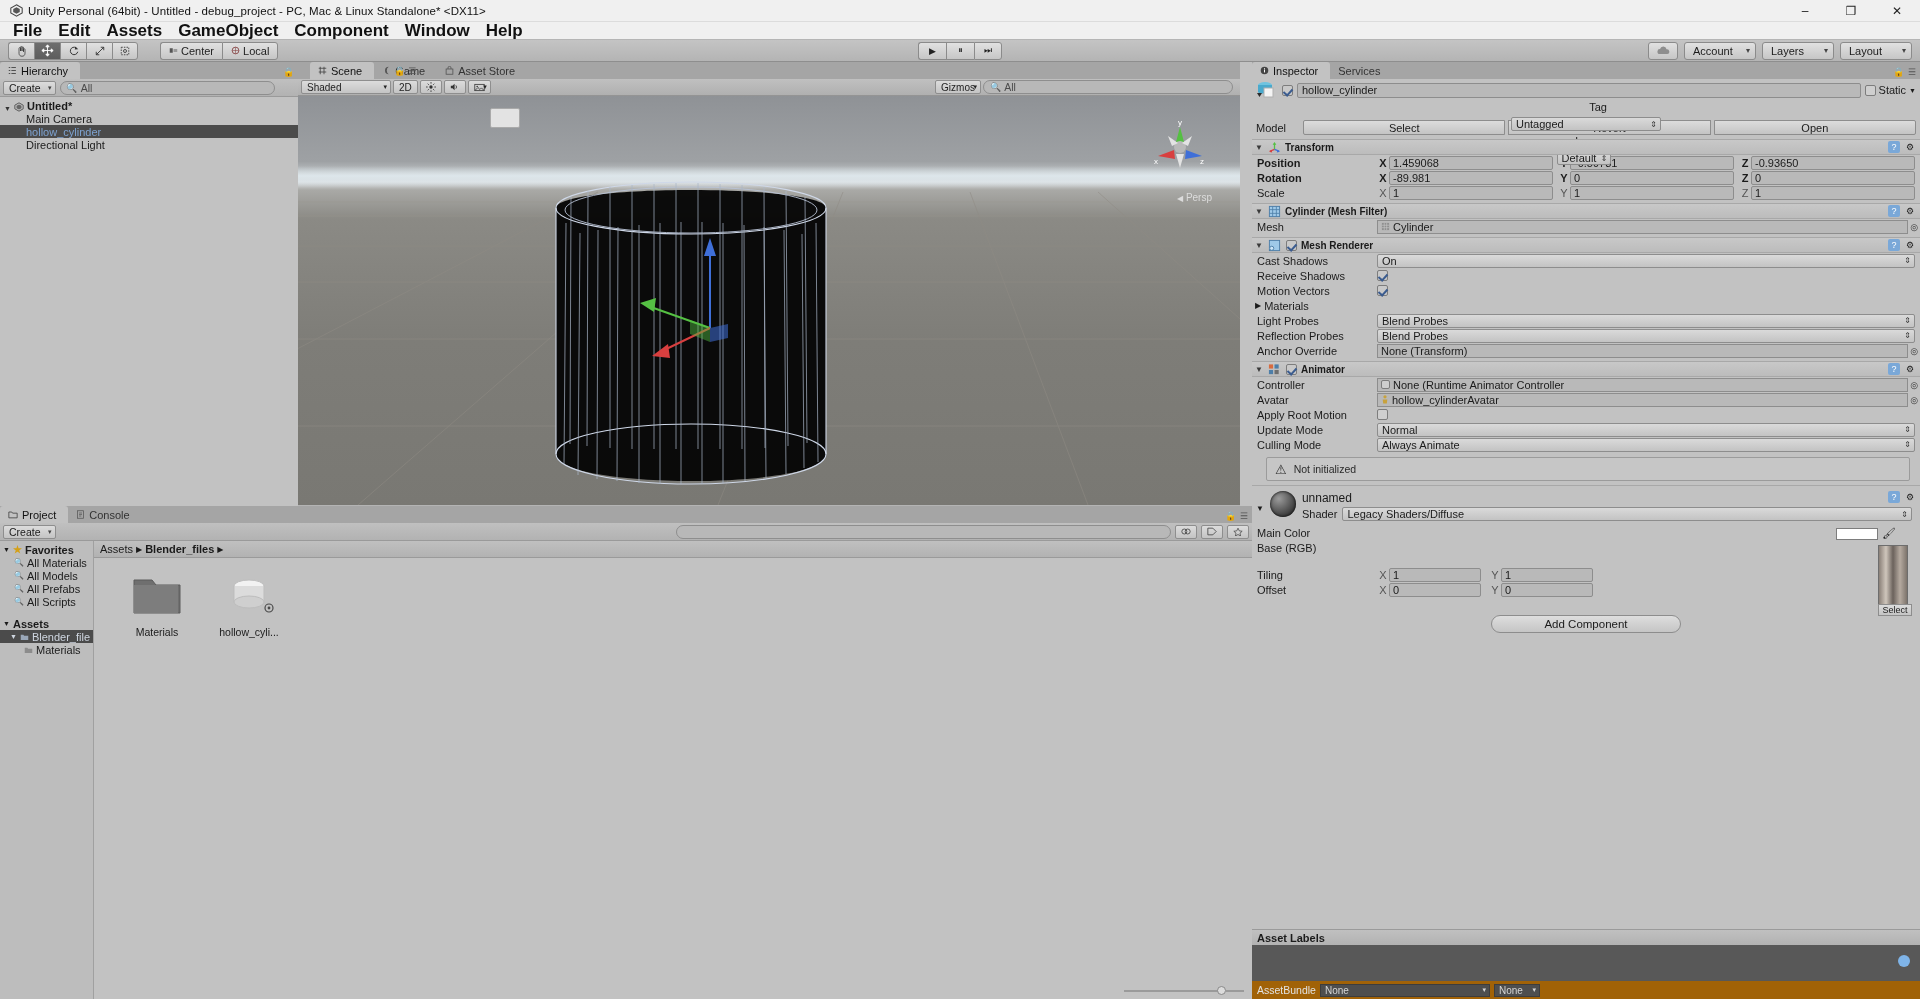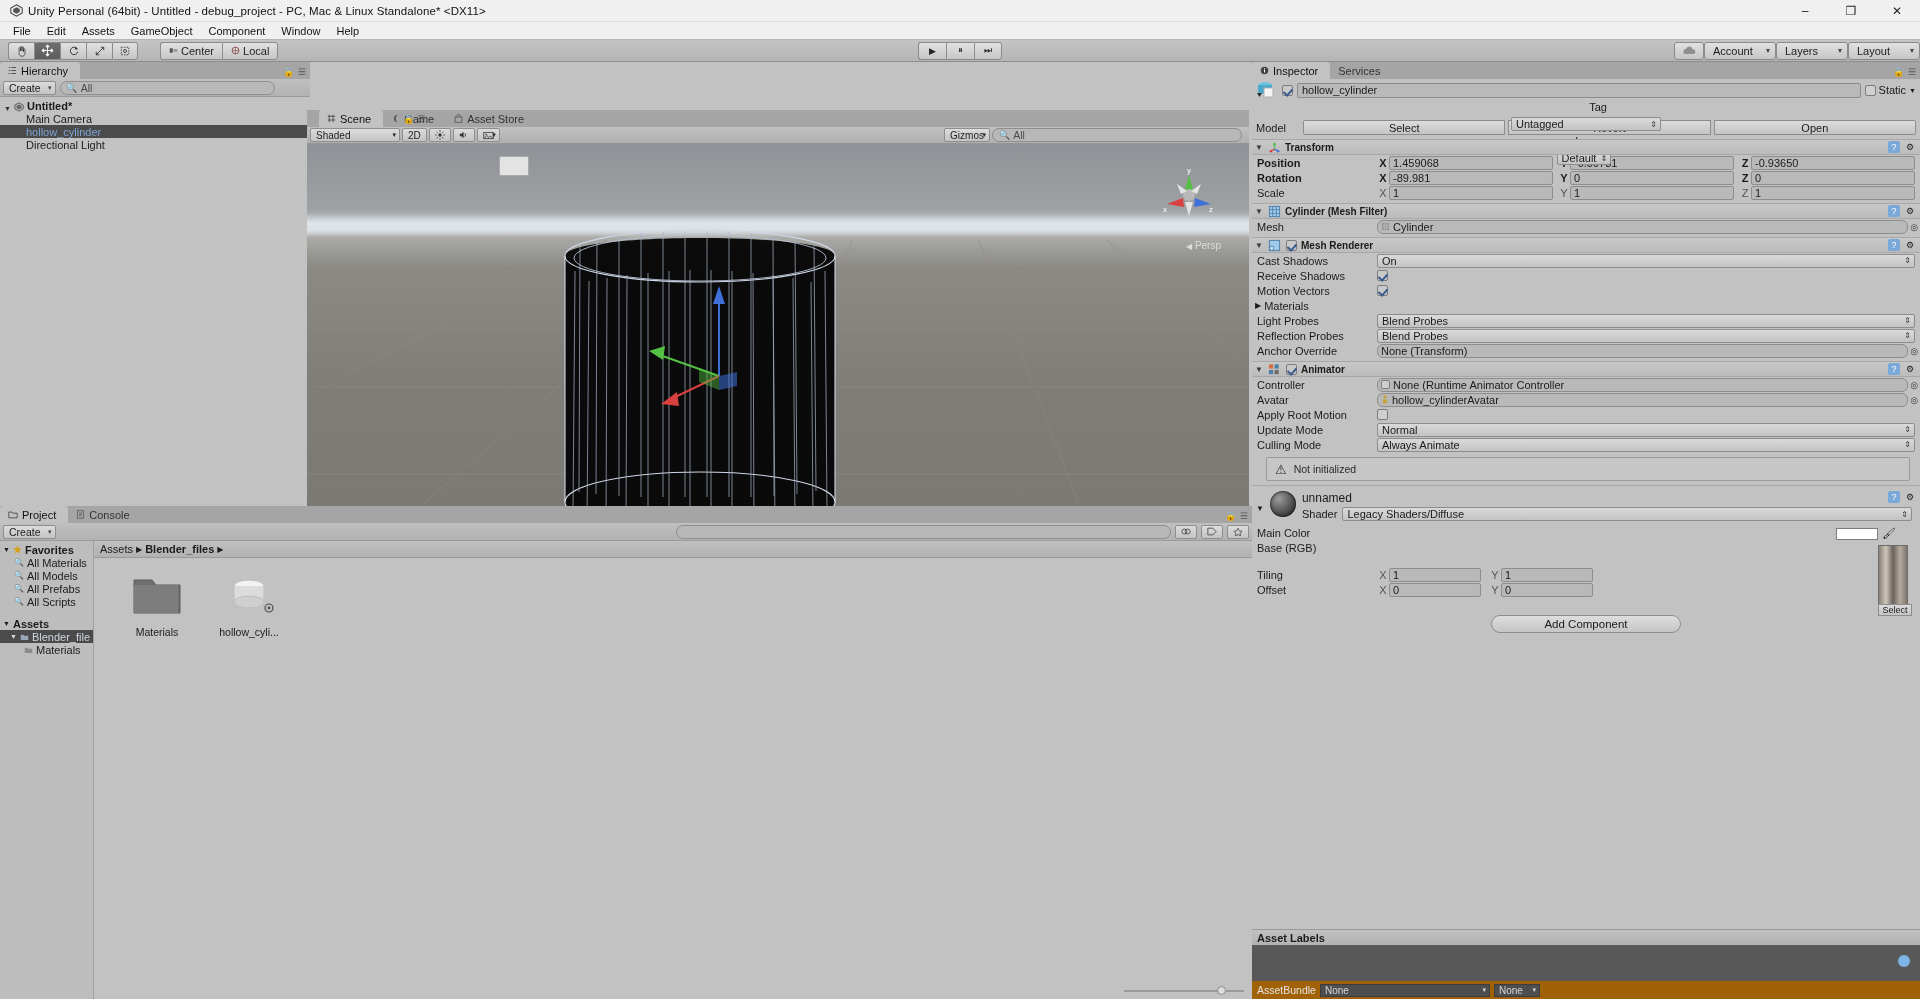--- a/index.html
+++ b/index.html
@@ -23,21 +23,21 @@
   .titlebar .tb-text { font-size:11.5px; color:#111; margin-left:2px; letter-spacing:.1px;}
   .win-btns { position:absolute; right:0; top:0; height:22px; display:flex; }
   .win-btns div { width:46px; height:22px; display:flex; align-items:center; justify-content:center; font-size:12px; color:#222;}
 
   
   .menubar {
     position:absolute; left:0; top:22px; width:1920px; height:18px;
     background:#f0f0f0; display:flex; align-items:center; padding-left:5px;
     border-bottom:1px solid #b5b5b5;
   }
-  .menubar span { font-size:11px; padding:0 8px; color:#111; line-height:18px; cursor:default;}
+  .menubar span { font-size:17px; padding:0 8px; color:#111; line-height:18px; cursor:default;font-weight:bold;}
 
   
   .toolbar {
     position:absolute; left:0; top:40px; width:1920px; height:22px;
     background:linear-gradient(#c4c4c4,#b4b4b4);
     border-bottom:1px solid #8e8e8e;
     display:flex; align-items:center;
   }
   .tgroup { display:flex; margin-left:8px; }
   .tbtn {
@@ -60,21 +60,21 @@
 
   .playgroup { position:absolute; left:50%; transform:translateX(-50%); display:flex; }
   .playbtn {
     width:28px; height:18px; background:linear-gradient(#e1e1e1,#c6c6c6);
     border:1px solid #8b8b8b; border-right-width:0;
     display:flex; align-items:center; justify-content:center; font-size:9px; color:#222;
   }
   .playbtn:first-child{border-radius:3px 0 0 3px;}
   .playbtn:last-child{border-right-width:1px;border-radius:0 3px 3px 0;}
 
-  .rightgroup { position:absolute; right:0; display:flex; align-items:center; }
+  .rightgroup { position:absolute; right:8px; display:flex; align-items:center; gap:6px; }
   .cloudbtn { width:30px; height:18px; background:linear-gradient(#e1e1e1,#c6c6c6); border:1px solid #8b8b8b; border-radius:3px; display:flex;align-items:center;justify-content:center;}
   .dropbtn {
     height:18px; min-width:72px; padding:0 16px 0 8px;
     background:linear-gradient(#e1e1e1,#c6c6c6); border:1px solid #8b8b8b; border-radius:3px;
     display:flex; align-items:center; font-size:11px; position:relative;
   }
   .dropbtn:after { content:"▾"; position:absolute; right:5px; font-size:8px; color:#444;}
 
   
   .panel { position:absolute; background:#c2c2c2; }
@@ -96,21 +96,21 @@
 
   
   #hierarchy { left:0; top:62px; width:310px; height:444px; }
   .hrow { height:13px; display:flex; align-items:flex-end; font-size:11px; padding-left:4px; color:#1b1b1b;}
   .hrow.scene { font-weight:bold; }
   .hrow.selected { background:#4b4b4b; color:#7da2d0; }
   .hrow .arrow { width:10px; font-size:7px; color:#333; }
   .hrow .ind { display:inline-block; }
 
   
-  #scene { left:307px; top:62px; width:942px; height:444px;margin-top:48px; }
+  #scene { left:298px; top:62px; width:942px; height:444px; }
   .scenetoolbar { height:17px; background:linear-gradient(#c0c0c0,#b0b0b0); border-bottom:1px solid #949494; display:flex; align-items:center; gap:2px; padding:0 3px; }
   .sbtn { height:14px; padding:0 5px; font-size:10px; background:linear-gradient(#dcdcdc,#c4c4c4); border:1px solid #8e8e8e; border-radius:2px; display:flex; align-items:center; color:#222;}
   .sbtn.drop { position:relative;}
   .sbtn.drop:after{content:"▾";position:absolute;right:3px;font-size:7px;}
   .sbtn.wide { width:90px; }
   .sceneview { position:relative; width:942px; height:409px; overflow:hidden;
      background:linear-gradient(to bottom,#8f9296 0%,#9ea1a4 16%,#c7ccce 19.5%,#d9dde0 21%,#a9a9a6 23%,#8b8a85 30%,#7e7d78 60%,#797873 100%);}
   .horizonglow { position:absolute; left:0; right:0; top:17%; height:22px;
       background:linear-gradient(to bottom, rgba(205,215,220,0), rgba(225,235,240,.85) 45%, rgba(205,215,220,0)); }
   .gizmo { position:absolute; right:30px; top:20px; width:60px; height:60px; }
@@ -157,21 +157,21 @@
   .comphead .tools { position:absolute; right:4px; display:flex; gap:4px; align-items:center;}
   .iconbtn { width:12px; height:12px; border-radius:2px; display:flex; align-items:center; justify-content:center; font-size:9px;}
   .proprow { display:flex; align-items:center; height:15px; padding-left:5px; font-size:11px; }
   .proprow .pname { width:120px; color:#1b1b1b;}
   .proprow .pname.b { font-weight:bold; }
   .field { height:14px; background:#b9b9b9; border:1px solid #8d8d8d; border-radius:2px; font-size:11px; padding:0 3px; display:flex; align-items:center;}
   .vec { display:flex; align-items:center; gap:0px; flex:1;}
   .axis { font-size:11px; font-weight:bold; width:12px; text-align:center;}
   .axis.dim { font-weight:normal; color:#555;}
   .vec .field { flex:1; margin-right:5px;}
-  .objfield { flex:1; height:14px; background:#b9b9b9; border:1px solid #8d8d8d; border-radius:6px; font-size:11px; padding:0 3px; display:flex; align-items:center; gap:3px; margin-right:12px; position:relative;}
+  .objfield { flex:1; height:14px; background:#b9b9b9; border:1px solid #8d8d8d; border-radius:0; font-size:11px; padding:0 3px; display:flex; align-items:center; gap:3px; margin-right:12px; position:relative;}
   .objfield .dot { position:absolute; right:-11px; font-size:9px; color:#3a3a3a;}
   .popupfull { flex:1; margin-right:5px; }
   .helpbox { margin:5px 10px 4px 14px; height:24px; background:#c6c6c6; border:1px solid #9b9b9b; border-radius:2px; display:flex; align-items:center; gap:7px; padding-left:8px; font-size:10.5px; color:#2b2b2b;}
 
   .matheader { display:flex; align-items:flex-start; gap:6px; padding:5px 4px 0 4px; position:relative; border-top:1px solid #a8a8a8; margin-top:4px;}
   .matsphere { width:26px; height:26px; border-radius:50%;
       background: radial-gradient(circle at 34% 30%, #9b9b9b, #3b3b3b 72%, #2a2a2a);
       box-shadow: inset 0 0 3px #000;}
   .addcomp { margin:18px auto 0; width:190px; height:18px; background:linear-gradient(#dedede,#c5c5c5); border:1px solid #8d8d8d; border-radius:9px; display:flex; align-items:center; justify-content:center; font-size:11.5px;}
   .assetlabels { position:absolute; left:0; bottom:0; width:668px; }

